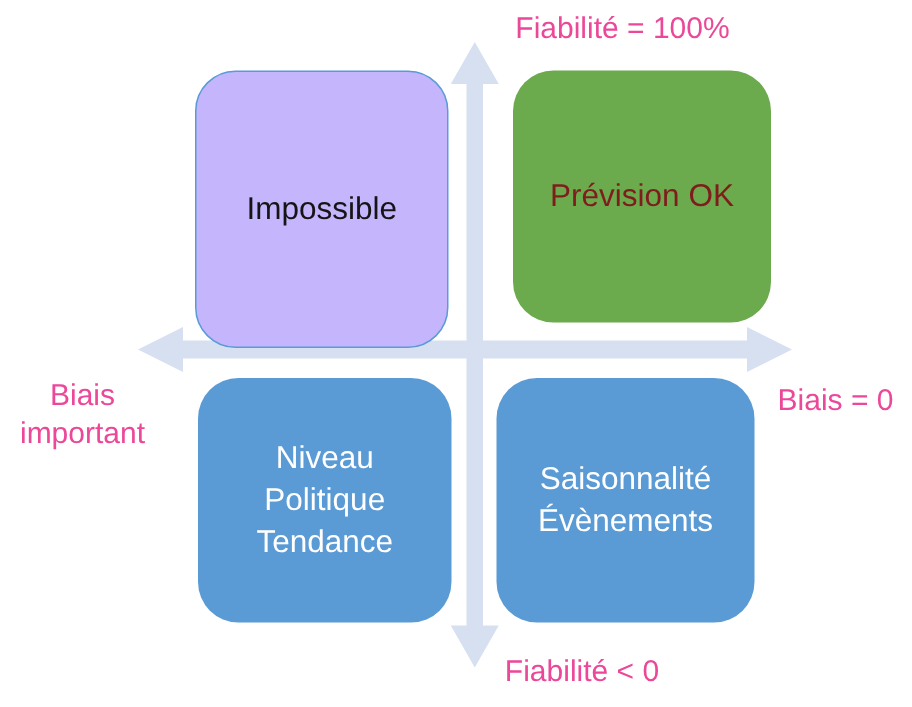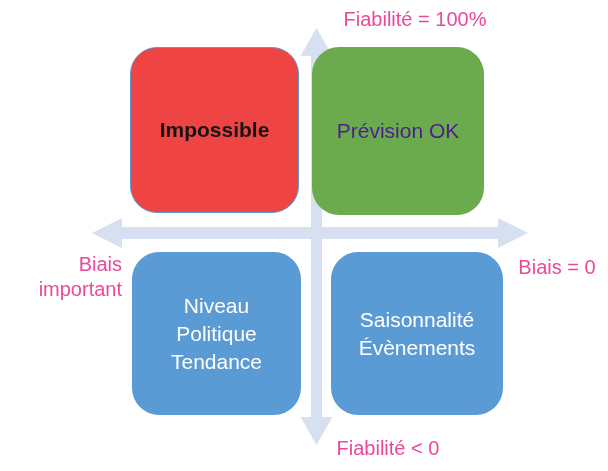--- a/index.html
+++ b/index.html
@@ -31,33 +31,32 @@
     text-align: center;
     border-radius: 27px;
     font-size: 21px;
     line-height: 28px;
     box-sizing: border-box;
   }
   .box-outline {
     left: 130px;
     top: 47px;
     width: 169px;
-    height: 166px;
-    background: #ef4444;
+    height: 185px;
+    background: #c4b5fd;
     border: 1.5px solid #5b9bd5;
     color: #151515;
-    font-weight: bold;
   }
   .box-green {
-    left: 312px;
+    left: 342px;
     top: 47px;
     width: 172px;
     height: 168px;
     background: #6baa4d;
-    color: #4c1d95;
+    color: #7f1d1d;
   }
   .box-blue {
     background: #5b9bd5;
     color: #ffffff;
   }
   .box-bottom-left {
     left: 132px;
     top: 252px;
     width: 169px;
     height: 163px;
@@ -71,21 +70,21 @@
   .axis-label {
     position: absolute;
     color: #ec4899;
     font-size: 20px;
     line-height: 25px;
     text-align: center;
     white-space: nowrap;
   }
   .label-top    { left: 305px; top: 7px;   width: 220px; }
   .label-bottom { left: 278px; top: 436px; width: 220px; text-align: center; }
-  .label-left   { left: 12px;   top: 252px; width: 110px; white-space: normal; text-align: right; }
+  .label-left   { left: 0;   top: 252px; width: 110px; white-space: normal; }
   .label-right  { left: 506px; top: 255px; width: 102px; }
 </style>
 </head>
 <body>
 
 <div class="diagram">
 
   <svg class="axes-svg" viewBox="0 0 608 471" xmlns="http://www.w3.org/2000/svg">
     <path d="M 92 233 L 122 218 L 122 227 L 498 227 L 498 218 L 528 233 L 498 248 L 498 239 L 122 239 L 122 248 Z" fill="#d6e0f1"></path>
     <path d="M 316.5 28 L 332.5 56 L 322 56 L 322 417 L 332.5 417 L 316.5 445 L 300.5 417 L 311 417 L 311 56 L 300.5 56 Z" fill="#d6e0f1"></path>

